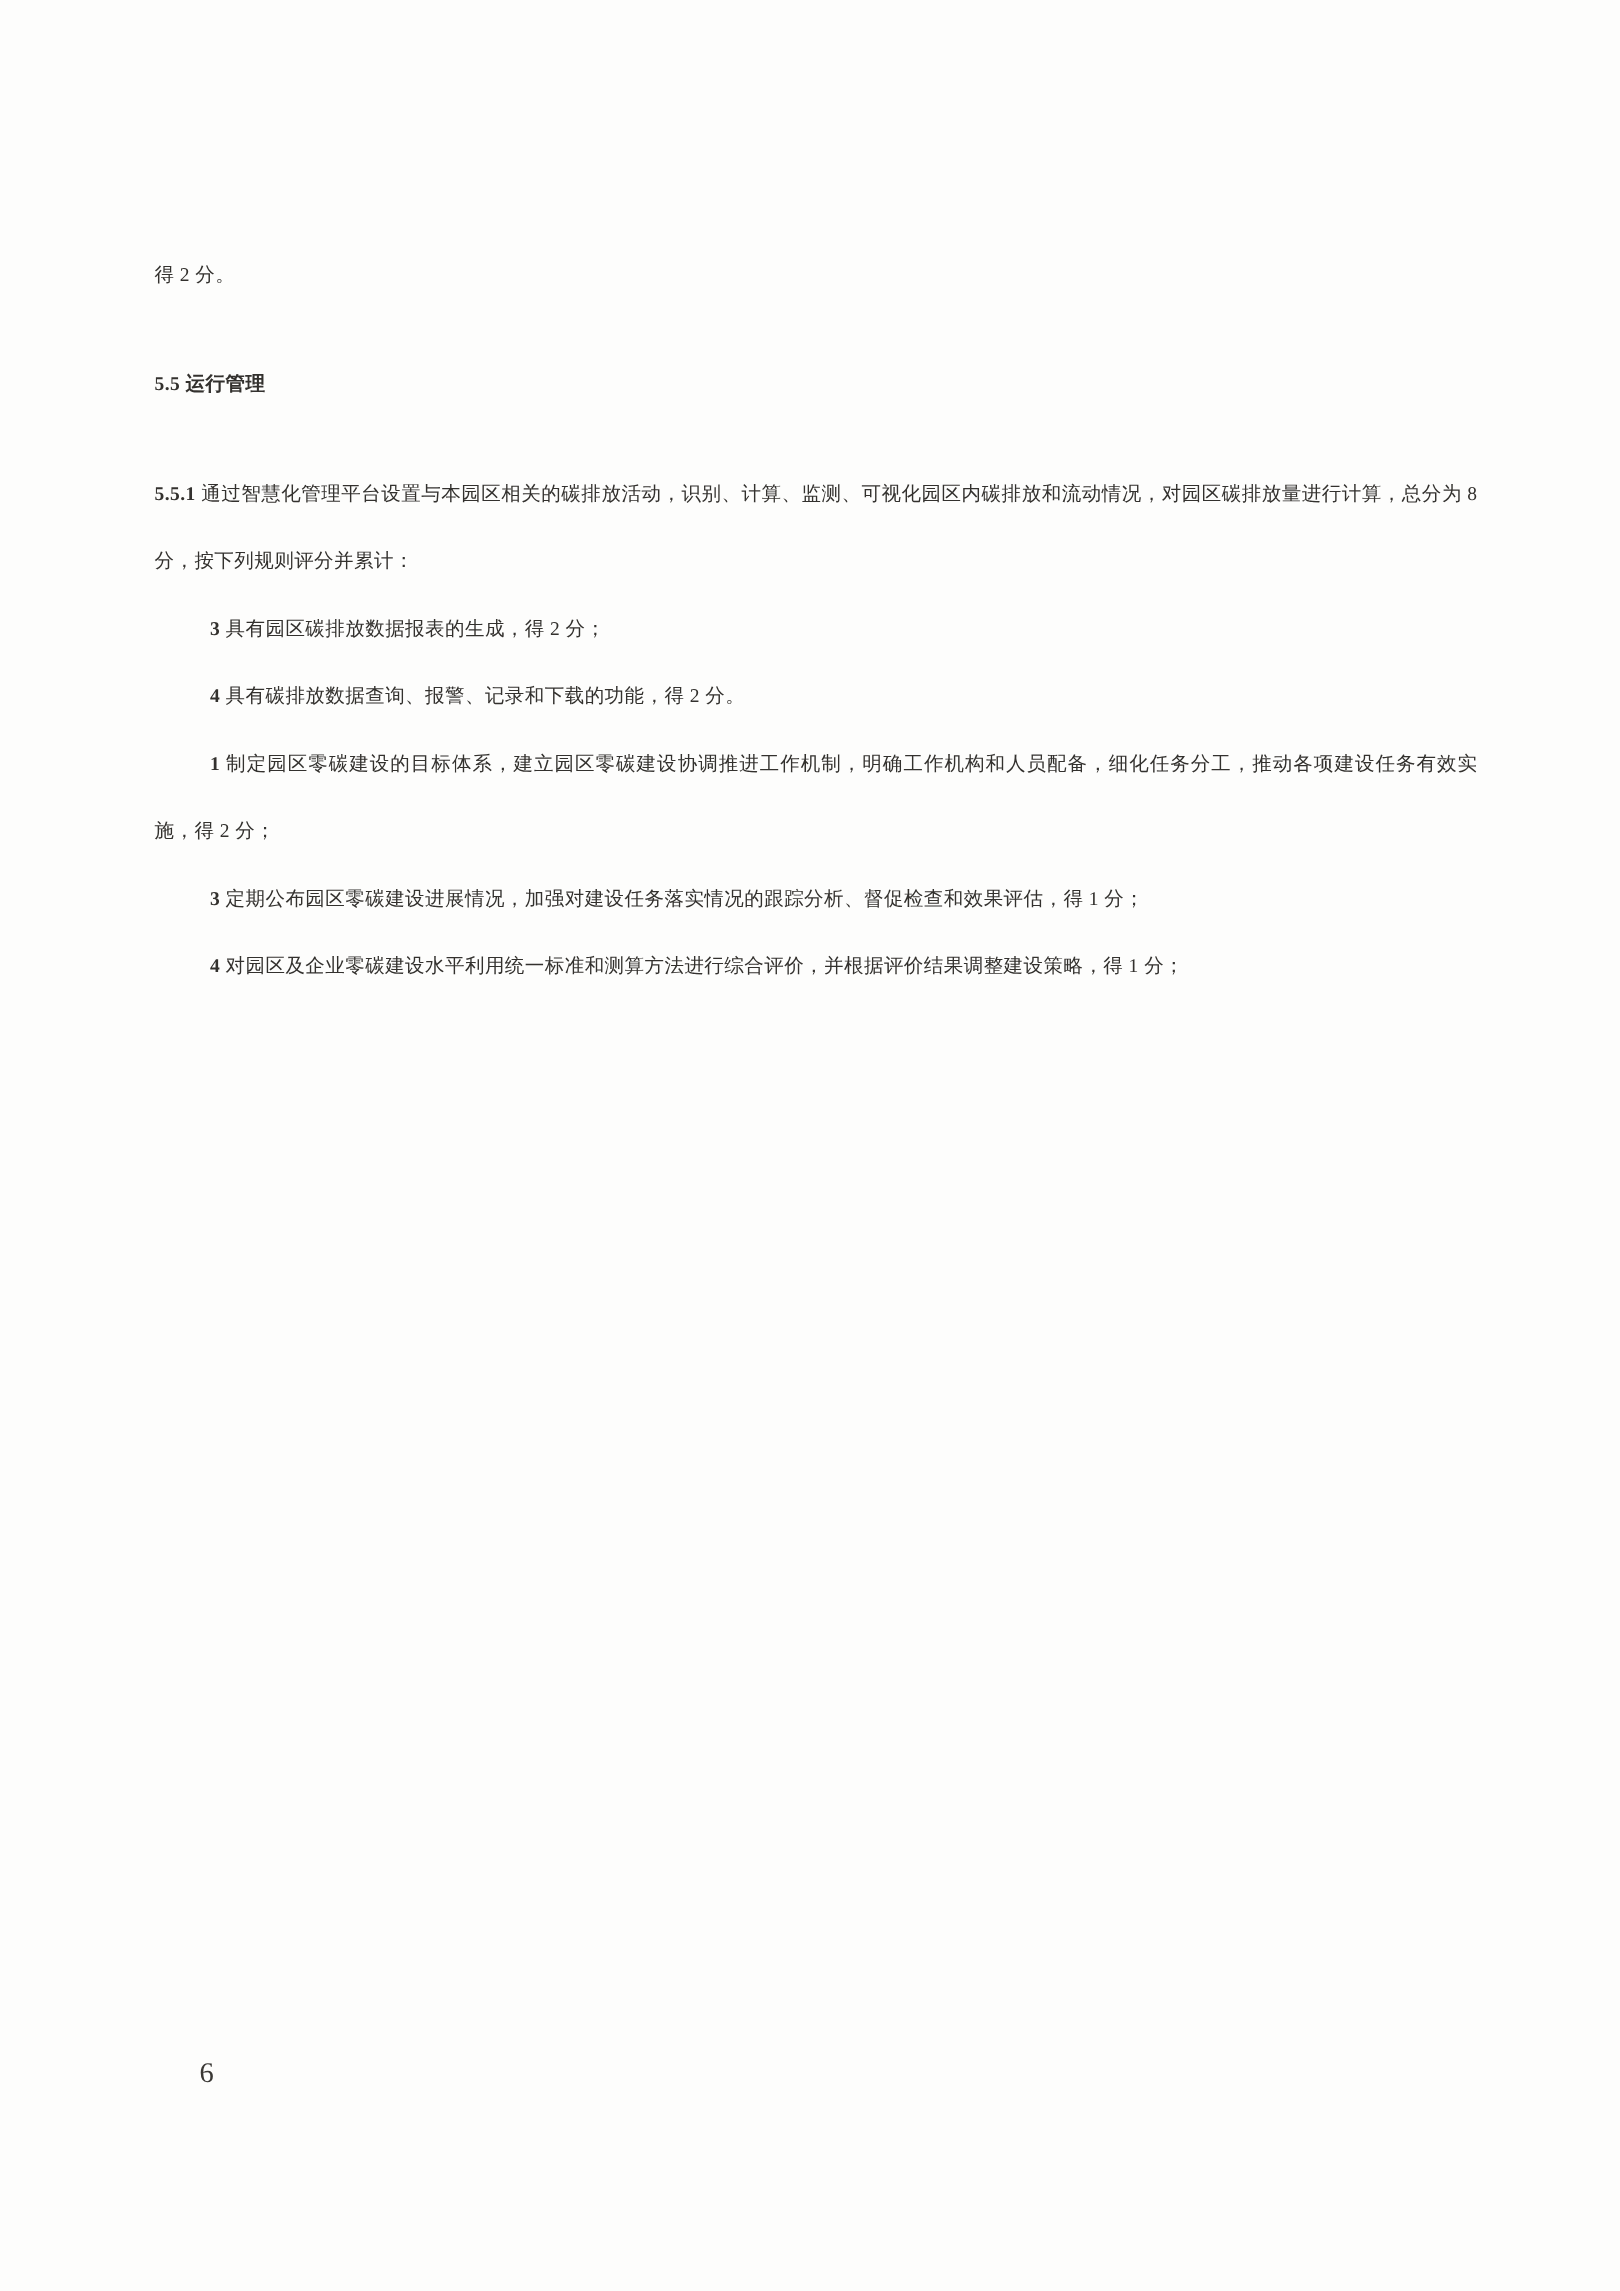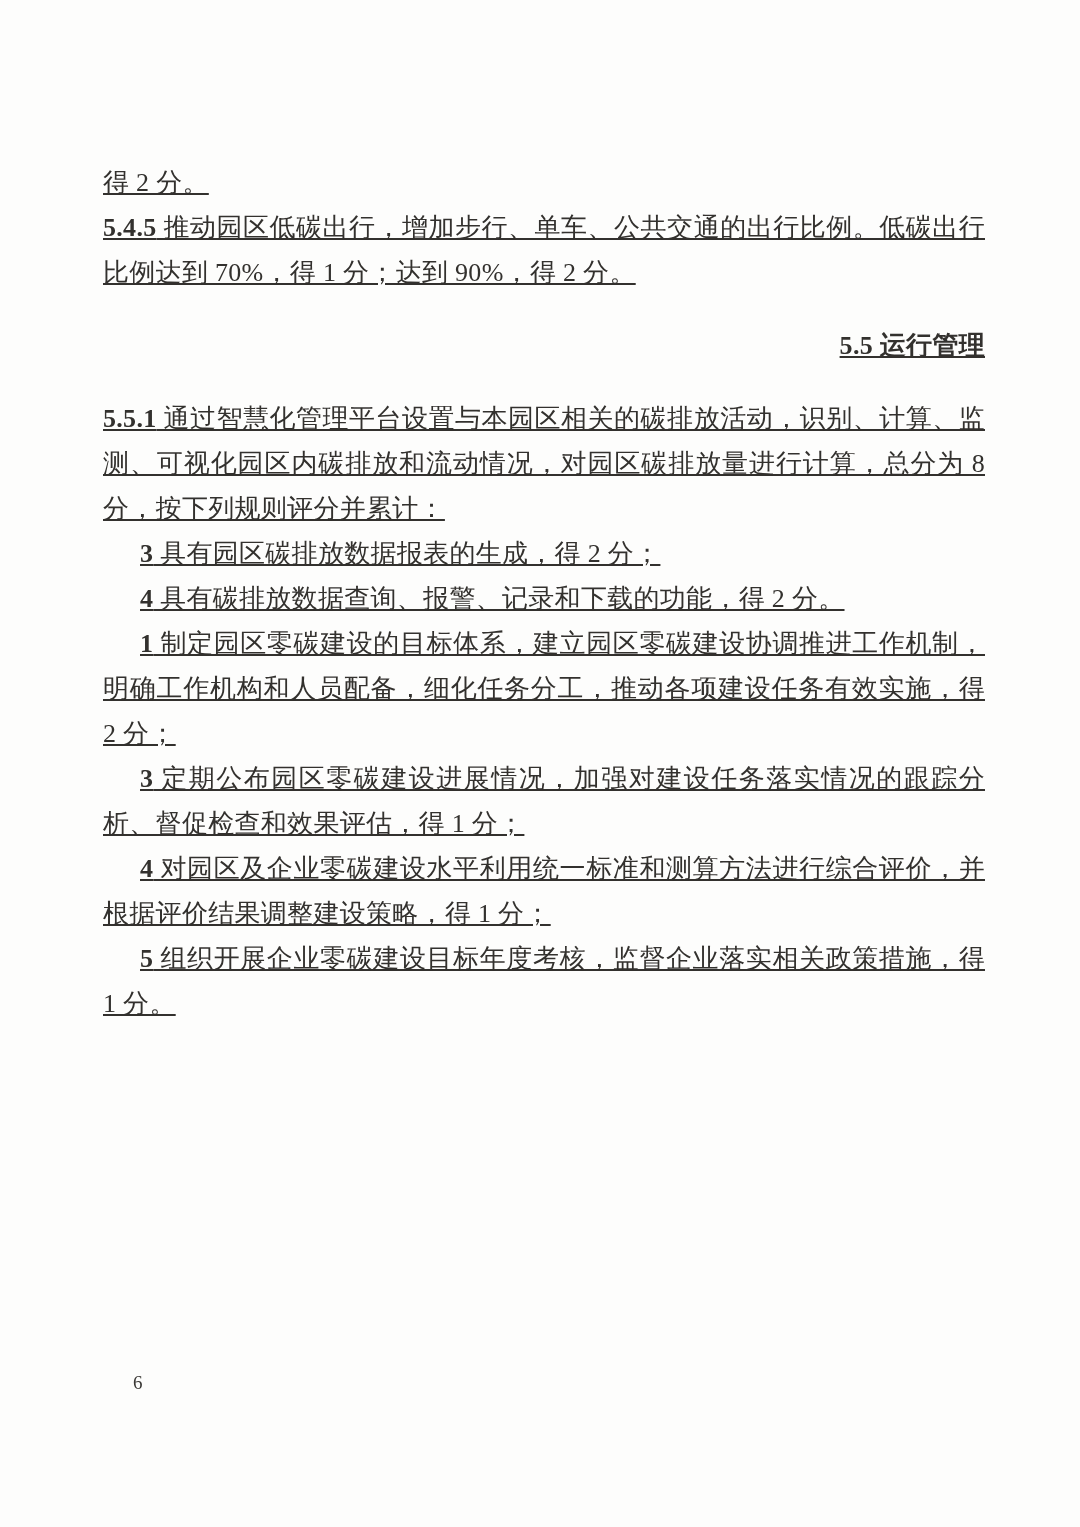--- a/index.html
+++ b/index.html
@@ -18,32 +18,31 @@
     color: #33312e;
   }
   .content {
     position: absolute;
     top: 160px;
     left: 103px;
     right: 95px;
   }
   .para {
     margin: 0;
-    font-size: 26px;
+    font-size: 13px;
     line-height: 45px;
     text-align: justify;
     letter-spacing: 0.3px;
-    text-decoration: underline;
   }
   .para.continuation {
     text-align: left;
   }
   .para.heading {
     font-weight: bold;
-    text-align: right;
+    text-align: left;
     margin-top: 28px;
     margin-bottom: 28px;
   }
   .para.list-item {
     text-indent: 37px;
   }
   .clause-label {
     font-weight: bold;
   }
   .item-label {
@@ -56,24 +55,22 @@
     font-size: 19px;
     color: #3a3835;
   }
 </style>
 </head>
 <body>
 
 <div class="page">
   <main class="content" id="content">
       <p class="para continuation">得 2 分。</p>
-      <p class="para clause"><span class="clause-label">5.4.5</span> 推动园区低碳出行，增加步行、单车、公共交通的出行比例。低碳出行比例达到 70%，得 1 分；达到 90%，得 2 分。</p>
       <p class="para heading"><span class="clause-label">5.5</span> 运行管理</p>
       <p class="para clause"><span class="clause-label">5.5.1</span> 通过智慧化管理平台设置与本园区相关的碳排放活动，识别、计算、监测、可视化园区内碳排放和流动情况，对园区碳排放量进行计算，总分为 8 分，按下列规则评分并累计：</p>
       <p class="para list-item"><span class="item-label">3</span> 具有园区碳排放数据报表的生成，得 2 分；</p>
       <p class="para list-item"><span class="item-label">4</span> 具有碳排放数据查询、报警、记录和下载的功能，得 2 分。</p>
       <p class="para list-item"><span class="item-label">1</span> 制定园区零碳建设的目标体系，建立园区零碳建设协调推进工作机制，明确工作机构和人员配备，细化任务分工，推动各项建设任务有效实施，得 2 分；</p>
       <p class="para list-item"><span class="item-label">3</span> 定期公布园区零碳建设进展情况，加强对建设任务落实情况的跟踪分析、督促检查和效果评估，得 1 分；</p>
       <p class="para list-item"><span class="item-label">4</span> 对园区及企业零碳建设水平利用统一标准和测算方法进行综合评价，并根据评价结果调整建设策略，得 1 分；</p>
-      <p class="para list-item"><span class="item-label">5</span> 组织开展企业零碳建设目标年度考核，监督企业落实相关政策措施，得 1 分。</p>
     </main>
   <div class="page-number">6</div>
 </div>
 
 </body></html>

